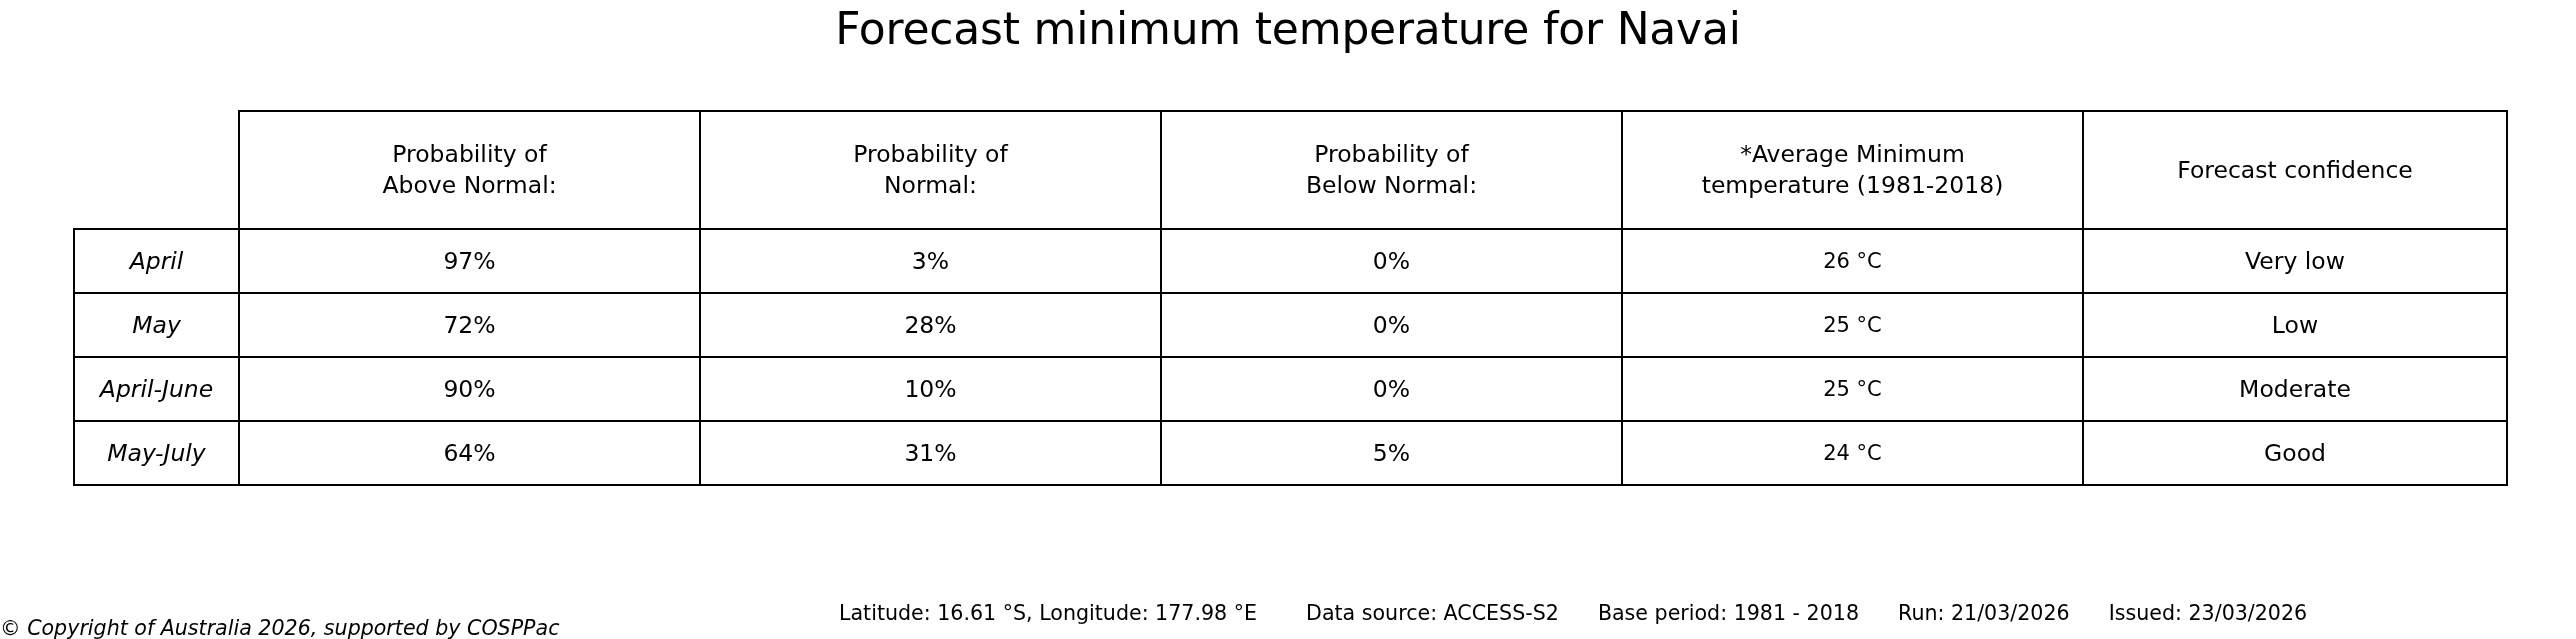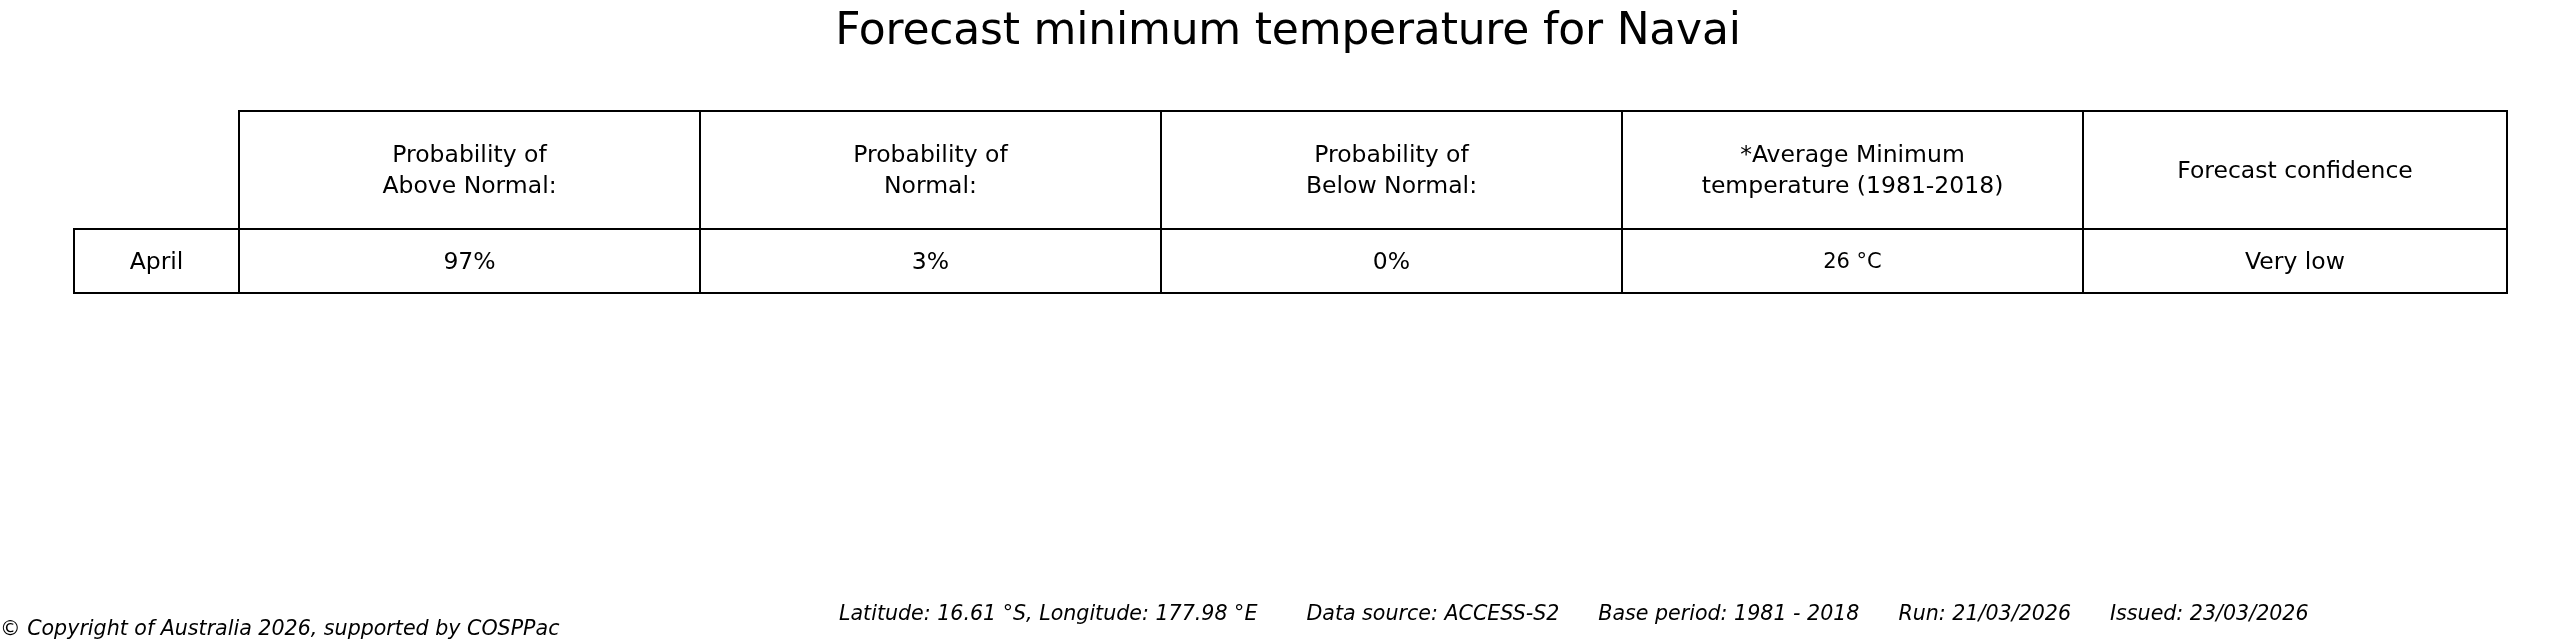--- a/index.html
+++ b/index.html
@@ -65,20 +65,21 @@
     line-height: 31px;
     font-size: 23.5px;
   }
   
   table.forecast thead th.corner {
     border: none;
   }
   td.month {
     text-align: left;
     padding-left: 11.8px;
+    font-style: italic;
   }
   .deg {
     font-size: 21px;
   }
   
   .footnote {
     position: absolute;
     left: 0px;
     top: 554px;
     font-size: 21.6px;
@@ -100,21 +101,20 @@
     font-style: italic;
   }
   .meta {
     position: absolute;
     left: 839px;
     top: 0px;
     white-space: nowrap;
   }
   .meta span {
     display: inline-block;
-    font-style: italic;
   }
   .gap-a { width: 49px; }
   .gap-b { width: 39px; }
   .gap-c { width: 39px; }
   .gap-d { width: 39px; }
 </style>
 </head>
 <body>
 
 <div class="page">
@@ -155,20 +155,44 @@
       </thead>
       <tbody>
         <tr>
           <td class="month">April</td>
           <td>97%</td>
           <td>3%</td>
           <td>0%</td>
           <td class="deg">26 °C</td>
           <td>Very low</td>
         </tr>
+        <tr>
+          <td class="month">May</td>
+          <td>72%</td>
+          <td>28%</td>
+          <td>0%</td>
+          <td class="deg">25 °C</td>
+          <td>Low</td>
+        </tr>
+        <tr>
+          <td class="month">April-June</td>
+          <td>90%</td>
+          <td>10%</td>
+          <td>0%</td>
+          <td class="deg">25 °C</td>
+          <td>Moderate</td>
+        </tr>
+        <tr>
+          <td class="month">May-July</td>
+          <td>64%</td>
+          <td>31%</td>
+          <td>5%</td>
+          <td class="deg">24 °C</td>
+          <td>Good</td>
+        </tr>
       </tbody>
     </table>
   </div>
 
 
   <div class="footer-row">
     <div class="copyright">© Copyright of Australia 2026, supported by COSPPac</div>
     <div class="meta">
       <span>Latitude: 16.61 °S, Longitude: 177.98 °E</span><span class="gap-a"></span><span>Data source: ACCESS-S2</span><span class="gap-b"></span><span>Base period: 1981 - 2018</span><span class="gap-c"></span><span>Run: 21/03/2026</span><span class="gap-d"></span><span>Issued: 23/03/2026</span>
     </div>

